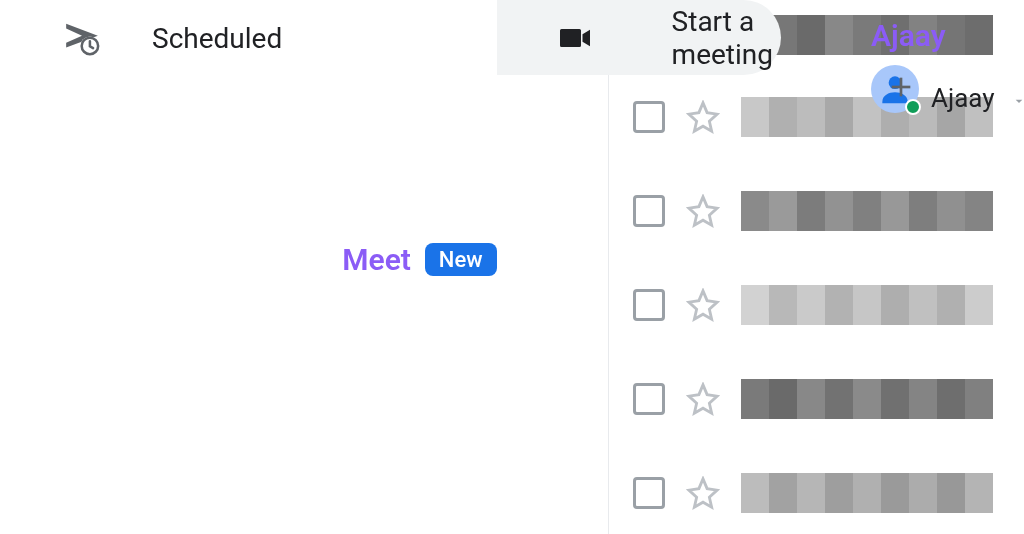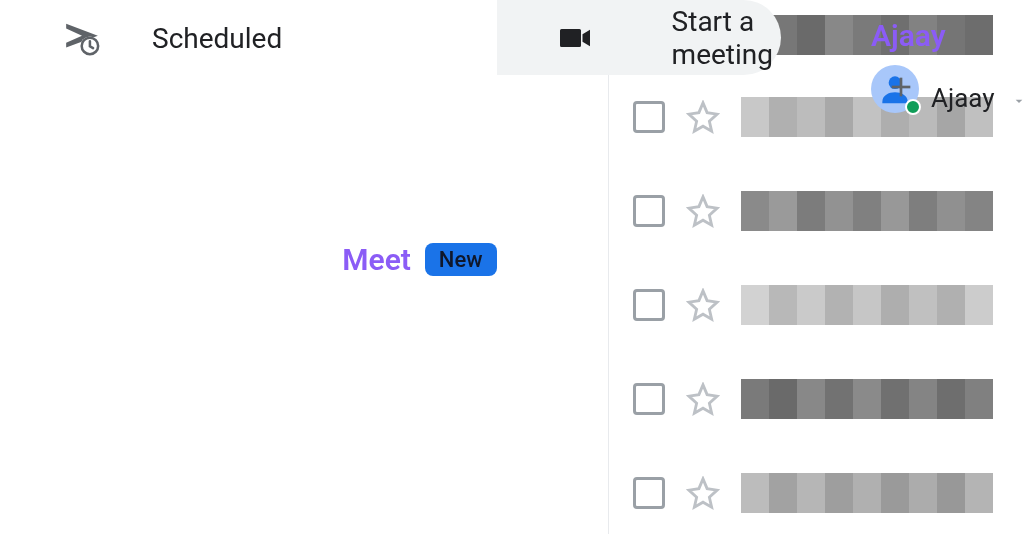--- a/index.html
+++ b/index.html
@@ -61,21 +61,21 @@
       padding: 0 0 16px 60px;
       gap: 14px;
     }
     .section-title {
       font-size: 30px;
       font-weight: 600;
       color: #8b5cf6;
     }
     .badge {
       background: #1a73e8;
-      color: #0f172a;
+      color: #ffffff;
       font-size: 22px;
       font-weight: 500;
       padding: 4px 14px;
       border-radius: 8px;
     }
     .meet-item {
       display: flex;
       align-items: center;
       height: 75px;
       padding-left: 60px;

